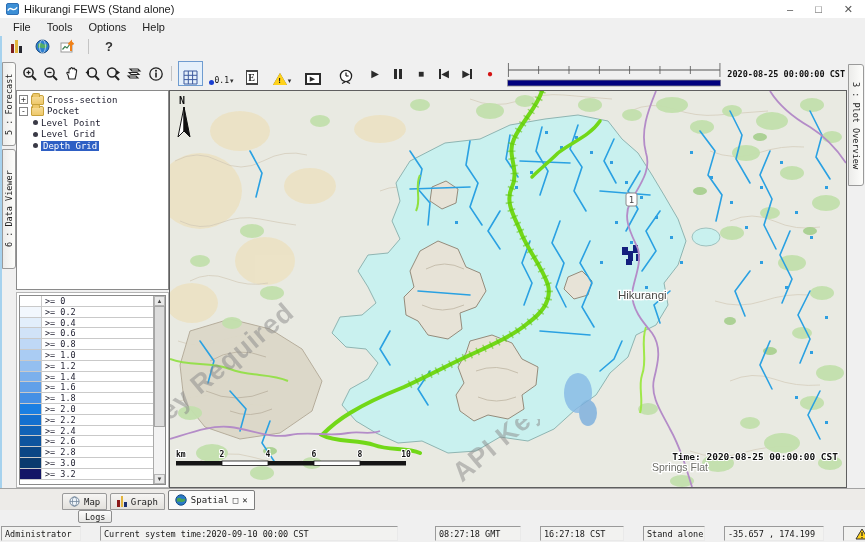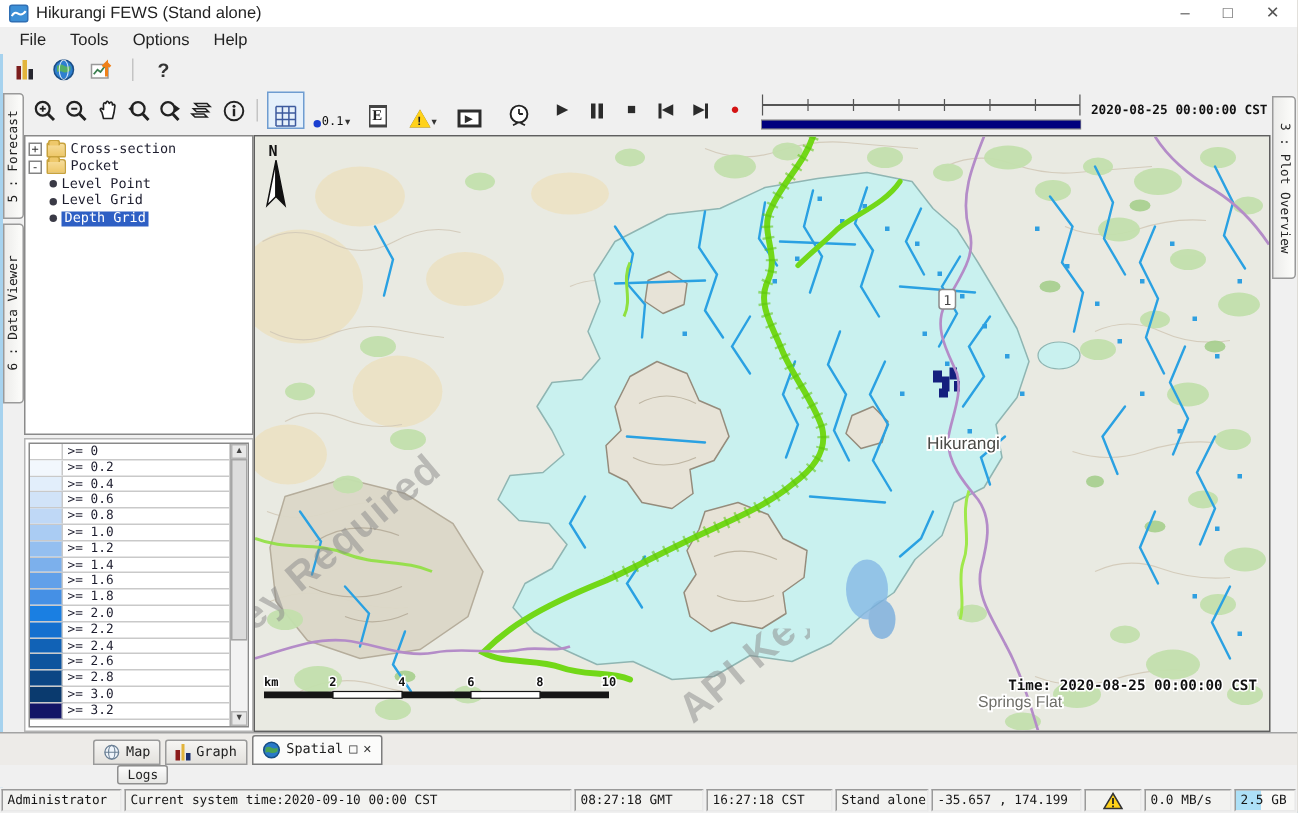--- a/index.html
+++ b/index.html
@@ -113,21 +113,21 @@
   .graphbars i:nth-child(2){ height:11px; background:#e2b43c; }
   .graphbars i:nth-child(3){ height:5px;  background:#1a2e6e; }
   .tabctl{ font-size:9px; color:#333; line-height:1; }
   .tabctl.x{ font-weight:bold; }
   
   .logsrow{ height:15px; flex:none; display:flex; align-items:flex-start; padding-left:78px; background:#f0f0f0; }
   .logsbtn{ height:13px; padding:0 6px; font-family:"DejaVu Sans Mono", monospace; font-size:8.5px; color:#222;
             background:linear-gradient(#fcfcfc,#e6e6e4); border:1px solid #8f8f8f; border-radius:2px;
             display:flex; align-items:center; }
   
-  .statusbar{ height:17px; flex:none; display:flex; gap:2px; padding:1px 1px; background:#f0f0f0; }
+  .statusbar{ height:17px; flex:none; display:flex; gap:19px; padding:1px 1px; background:#f0f0f0; }
   .scell{ border:1px solid; border-color:#9a9a9a #e9e9e9 #e9e9e9 #9a9a9a; background:#f2f2f0;
           font-family:"DejaVu Sans Mono", monospace; font-size:8.5px; color:#161616;
           display:flex; align-items:center; padding:0 3px; white-space:nowrap; overflow:hidden; flex:none; }
   .mem{ flex:1; background:linear-gradient(to right,#ade0f7 0 42%, #f8f8f6 42%); }
   .warncell{ justify-content:center; }
 </style>
 </head>
 <body>
 
 <div class="window">
@@ -700,21 +700,21 @@
     </div>
   </div>
 
   <div class="logsrow">
     <span class="logsbtn">Logs</span>
   </div>
 
   <div class="statusbar">
     <span class="scell" style="width:80px;">Administrator</span>
     <span class="scell" style="width:298px;">Current system time:2020-09-10 00:00 CST</span>
-    <span class="scell" style="width:86px;">08:27:18 GMT</span>
+    <span class="scell" style="width:86px;margin-left:18px;">08:27:18 GMT</span>
     <span class="scell" style="width:84px;">16:27:18 CST</span>
     <span class="scell" style="width:62px;">Stand alone</span>
     <span class="scell" style="width:100px;">-35.657 , 174.199</span>
     <span class="scell warncell" style="width:38px;">
       <svg width="14" height="12" viewBox="0 0 14 12">
         <polygon points="7,1 13,11 1,11" fill="#ffd21a" stroke="#333" stroke-width="1"></polygon>
         <rect x="6.4" y="4" width="1.2" height="4" fill="#222"></rect>
           <rect x="6.4" y="9" width="1.2" height="1.2" fill="#222"></rect>
       </svg>
     </span>

